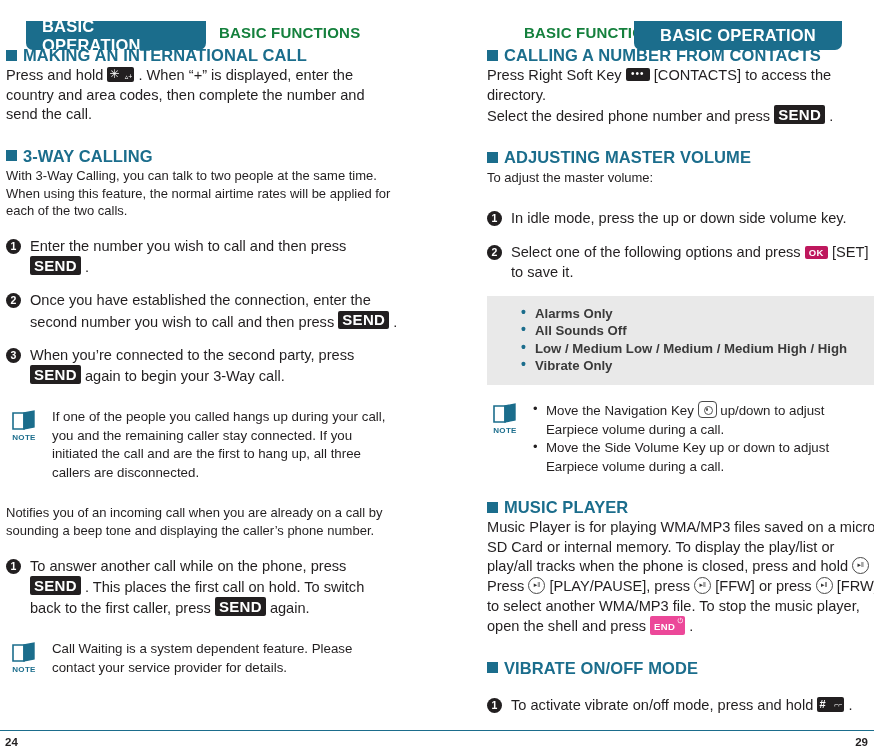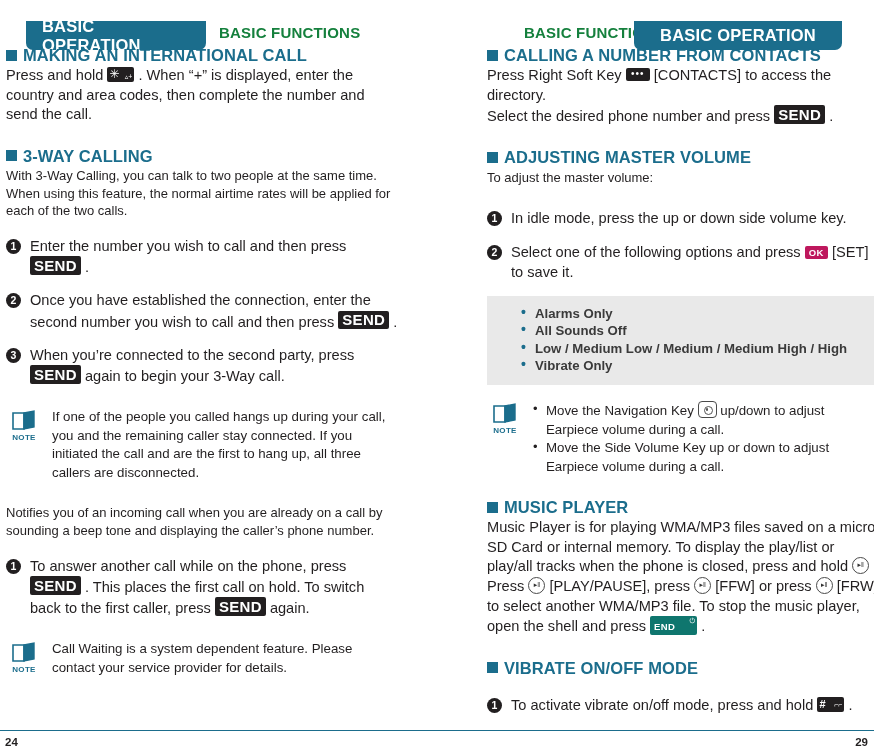--- a/index.html
+++ b/index.html
@@ -199,23 +199,23 @@
   .key-hash::after {
     content: "⌐⌐";
     position: absolute;
     right: 2px; top: 1px;
     color: #fff;
     font-size: 7px;
     line-height: 13px;
   }
   .key-end {
     display: inline-block;
-    background: #0f766e;
+    background: #ec4899;
     border-radius: 2px;
-    padding: 2px 22px 2px 4px;
+    padding: 2px 10px 2px 4px;
     position: relative;
     vertical-align: 1px;
     line-height: 1;
   }
   .key-end .lbl {
     color: #fff;
     font-size: 9.5px;
     font-weight: bold;
     letter-spacing: .3px;
   }

